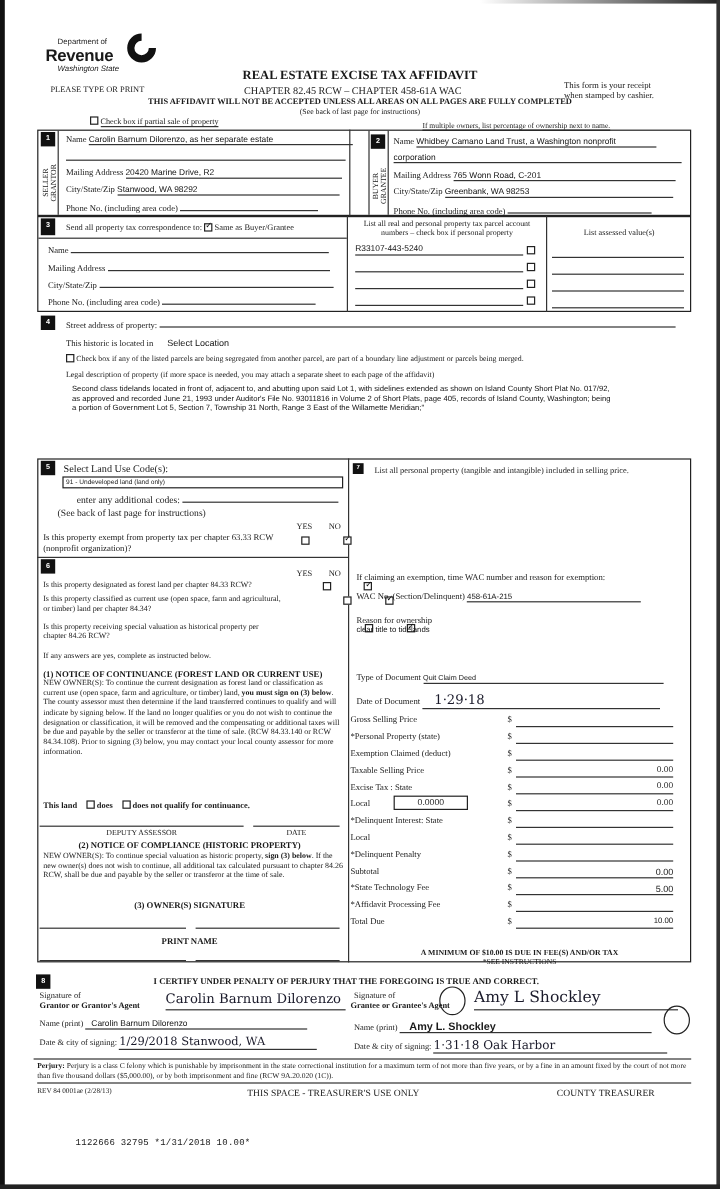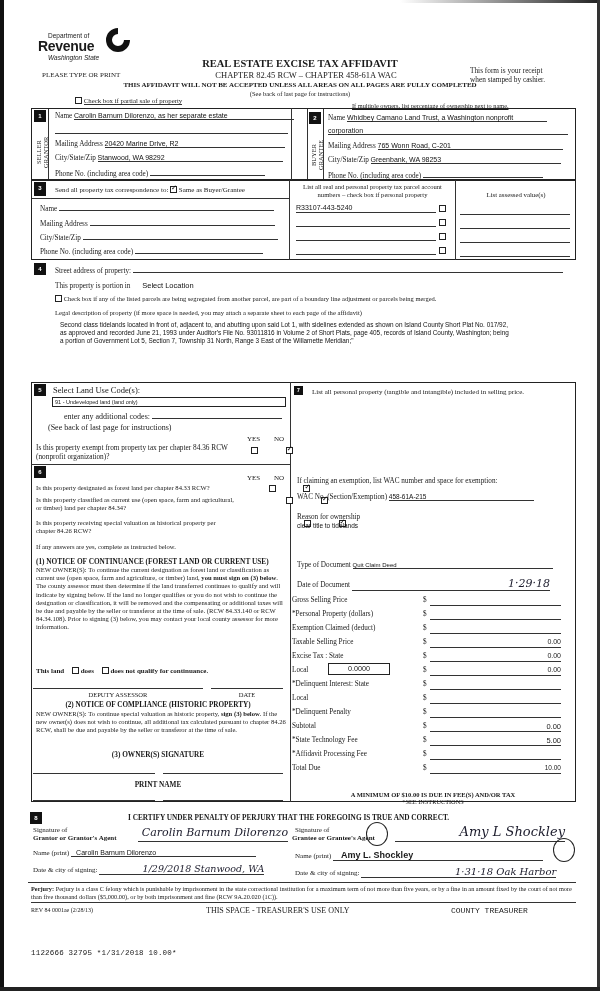--- a/index.html
+++ b/index.html
@@ -4,32 +4,32 @@
 <style>
   * { box-sizing: border-box; margin: 0; padding: 0; }
   html, body { width: 600px; height: 991px; background: #ffffff; overflow: hidden; }
   body { position: relative; font-family: "Liberation Serif", serif; color: #1a1a1a; font-size: 7.2px; }
   .scanedge-left { position: absolute; left: 0; top: 0; width: 4px; height: 991px; background: #111; }
   .scanedge-top { position: absolute; left: 400px; top: 0; width: 200px; height: 3px; background: linear-gradient(90deg, #fff, #222); }
   .scanedge-bottom { position: absolute; left: 0; bottom: 0; width: 600px; height: 4px; background: #222; }
   .scanedge-right { position: absolute; right: 0; top: 0; width: 3px; height: 991px; background: #333; }
   .abs { position: absolute; }
   .sans { font-family: "Liberation Sans", sans-serif; }
-  .mono { font-family: "Liberation Mono", monospace; }
+  .mono { font-family: "Liberation Mono", monospace; margin-left: 32px; }
   .bold { font-weight: bold; }
   .box { position: absolute; border: 1px solid #222; }
   .hline { position: absolute; height: 0; border-top: 1px solid #333; }
   .vline { position: absolute; width: 0; border-left: 1px solid #333; }
   .secnum { position: absolute; width: 12px; height: 12px; background: #111; color: #fff; font-size: 6px; text-align: center; line-height: 12px; font-family: "Liberation Sans", sans-serif; font-weight: bold; }
   .cb { display: inline-block; width: 7px; height: 7px; border: 1px solid #222; vertical-align: -1px; background: #fff; position: relative; }
   .cb.checked::after { content: "✓"; position: absolute; left: 0px; top: -3px; font-size: 7px; color: #111; font-family: "DejaVu Sans", sans-serif; }
   .fill { font-family: "Liberation Sans", sans-serif; font-size: 7px; color: #111; }
   .uline { border-bottom: 1px solid #333; display: inline-block; }
   .vert { writing-mode: vertical-rl; transform: rotate(180deg); font-size: 6.5px; line-height: 7px; text-align: center; }
-  .hand { font-family: "DejaVu Serif", serif; font-style: italic; color: #1a1a2a; text-align: right; }
+  .hand { font-family: "DejaVu Serif", serif; color: #1a1a2a; }
   .row { position: absolute; white-space: nowrap; }
   .right { }
   .center { text-align: center; }
   .amt { position: absolute; border-bottom: 1px solid #333; height: 10px; font-family: "Liberation Sans", sans-serif; font-size: 7px; text-align: right; }
 </style>
 </head>
 <body>
 
 
 
@@ -42,21 +42,21 @@
   <div class="sans" style="position:absolute;left:10px;top:0;font-size:6.5px;">Department of</div>
   <div class="sans bold" style="position:absolute;left:0;top:6px;font-size:14px;letter-spacing:-0.3px;">Revenue</div>
   <div class="sans" style="position:absolute;left:10px;top:22px;font-size:6.5px;font-style:italic;">Washington State</div>
   <svg style="position:absolute;left:66px;top:-6px;" width="28" height="28" viewBox="0 0 28 28">
     <path d="M14 2 A12 12 0 1 0 26 14 L20 14 A6 6 0 1 1 14 8 Z" fill="#111"></path>
     <path d="M10 13 C14 9, 20 9, 24 12 C20 11, 16 12, 13 16 Z" fill="#fff"></path>
   </svg>
 </div>
 <div class="row" style="left:42px;top:71px;font-size:7px;">PLEASE TYPE OR PRINT</div>
 <div class="row bold center" style="left:170px;top:58px;width:260px;font-size:10.5px;">REAL ESTATE EXCISE TAX AFFIDAVIT</div>
-<div class="row center" style="left:176px;top:70px;width:260px;font-size:8.5px;font-family:Liberation Serif, serif;">CHAPTER 82.45 RCW – CHAPTER 458-61A WAC</div>
+<div class="row center" style="left:164px;top:70px;width:260px;font-size:8.5px;font-family:Liberation Serif, serif;">CHAPTER 82.45 RCW – CHAPTER 458-61A WAC</div>
 <div class="row" style="left:470px;top:66px;font-size:7.3px;">This form is your receipt</div>
 <div class="row" style="left:470px;top:75px;font-size:7.3px;">when stamped by cashier.</div>
 <div class="row bold center" style="left:80px;top:81px;width:440px;font-size:7px;">THIS AFFIDAVIT WILL NOT BE ACCEPTED UNLESS ALL AREAS ON ALL PAGES ARE FULLY COMPLETED</div>
 <div class="row center" style="left:200px;top:90px;width:200px;font-size:6.5px;">(See back of last page for instructions)</div>
 <div class="row" style="left:75px;top:97px;font-size:6.8px;">
   <span class="cb"></span>
   <span class="uline">Check box if partial sale of property</span>
 </div>
 <div class="row" style="left:352px;top:102px;font-size:6.3px;text-decoration:underline;">If multiple owners, list percentage of ownership next to name.</div>
 
@@ -165,21 +165,21 @@
 <span class="abs uline" style="left:460px;top:233px;width:110px;height:10px;"></span>
 <span class="abs uline" style="left:460px;top:247px;width:110px;height:10px;"></span>
 
 
 <div class="secnum" style="left:34px;top:263px;">4</div>
 <div class="row" style="left:55px;top:265px;">
   <span>Street address of property:</span>
   <span class="uline fill" style="width:430px;height:8px;"></span>
 </div>
 <div class="row" style="left:55px;top:281px;">
-  <span>This property is portion in</span>
+  <span>This historic is located in</span>
   <span class="fill" style="margin-left:10px;font-size:7.5px;">Select Location</span>
 </div>
 <div class="row" style="left:55px;top:295px;font-size:6.5px;">
   <span class="cb"></span>
   <span>Check box if any of the listed parcels are being segregated from another parcel, are part of a boundary line adjustment or parcels being merged.</span>
 </div>
 <div class="row" style="left:55px;top:309px;font-size:6.6px;">Legal description of property (if more space is needed, you may attach a separate sheet to each page of the affidavit)</div>
 <div class="abs fill" style="left:60px;top:321px;width:450px;font-size:6.4px;line-height:8px;">Second class tidelands located in front of, adjacent to, and abutting upon said Lot 1, with sidelines extended as shown on Island County Short Plat No. 017/92, as approved and recorded June 21, 1993 under Auditor's File No. 93011816 in Volume 2 of Short Plats, page 405, records of Island County, Washington; being a portion of Government Lot 5, Section 7, Township 31 North, Range 3 East of the Willamette Meridian;"</div>
 
 
@@ -190,21 +190,21 @@
 <div class="secnum" style="left:34px;top:384px;">5</div>
 <div class="row" style="left:53px;top:385px;font-size:8.5px;">Select Land Use Code(s):</div>
 <div class="abs sans" style="left:52px;top:397px;width:234px;height:10px;border:1.2px solid #222;font-size:5.5px;padding-left:2px;line-height:8px;">91 - Undeveloped land (land only)</div>
 <div class="row" style="left:48px;top:411px;font-size:8px;margin-left:16px;">
   <span>enter any additional codes:</span>
   <span class="uline" style="width:130px;height:8px;"></span>
 </div>
 <div class="row" style="left:48px;top:423px;font-size:8px;">(See back of last page for instructions)</div>
 <div class="row" style="left:247px;top:435px;font-size:7px;">YES</div>
 <div class="row" style="left:274px;top:435px;font-size:7px;">NO</div>
-<div class="abs" style="left:36px;top:444px;width:200px;font-size:7.3px;line-height:8.5px;">Is this property exempt from property tax per chapter 84.36 RCW (nonprofit organization)?</div>
+<div class="abs" style="left:36px;top:444px;width:200px;font-size:7.3px;line-height:8.5px;">Is this property exempt from property tax per chapter 63.33 RCW (nonprofit organization)?</div>
 <span class="abs cb" style="left:251px;top:447px;"></span>
 <span class="abs cb checked" style="left:277px;top:447px;"></span>
 
 
 <div class="hline" style="left:31px;top:464px;width:259px;"></div>
 <div class="secnum" style="left:34px;top:466px;">6</div>
 <div class="row" style="left:247px;top:474px;font-size:7px;">YES</div>
 <div class="row" style="left:274px;top:474px;font-size:7px;">NO</div>
 <div class="abs" style="left:36px;top:484px;width:210px;font-size:6.6px;line-height:8px;">Is this property designated as forest land per chapter 84.33 RCW?</div>
 <span class="abs cb" style="left:251px;top:485px;"></span>
@@ -238,40 +238,40 @@
 <div class="row bold center" style="left:33px;top:750px;width:250px;font-size:7.3px;">(3) OWNER(S) SIGNATURE</div>
 <div class="hline" style="left:33px;top:773px;width:122px;"></div>
 <div class="hline" style="left:163px;top:773px;width:120px;"></div>
 <div class="row bold center" style="left:33px;top:780px;width:250px;font-size:7.3px;">PRINT NAME</div>
 <div class="hline" style="left:33px;top:800px;width:122px;"></div>
 <div class="hline" style="left:163px;top:800px;width:120px;"></div>
 
 
 <div class="secnum" style="left:294px;top:386px;width:9px;height:9px;line-height:9px;font-size:5px;">7</div>
 <div class="abs" style="left:312px;top:387px;width:255px;font-size:7px;line-height:10px;">List all  personal property (tangible and intangible) included in selling price.</div>
-<div class="row" style="left:297px;top:477px;font-size:7.2px;">If claiming an exemption, list WAC number and space for exemption:</div>
+<div class="row" style="left:297px;top:477px;font-size:7.2px;">If claiming an exemption, time WAC number and reason for exemption:</div>
 <div class="row" style="left:297px;top:493px;font-size:7.2px;">
-  <span>WAC No. (Section/Exemption)</span>
+  <span>WAC No. (Section/Delinquent)</span>
   <span class="uline fill" style="width:145px;font-size:6.5px;">458-61A-215</span>
 </div>
 <div class="row" style="left:297px;top:513px;font-size:7.2px;">Reason for ownership</div>
 <div class="row fill" style="left:297px;top:522px;font-size:6.5px;">clear title to tidelands</div>
 <div class="row" style="left:297px;top:561px;font-size:7.2px;">
   <span>Type of Document</span>
   <span class="uline fill" style="width:200px;font-size:6px;">Quit Claim Deed</span>
 </div>
 <div class="row" style="left:297px;top:577px;font-size:7.2px;">
   <span>Date of Document</span>
   <span class="uline hand" style="width:198px;font-size:11px;padding-left:10px;">1·29·18</span>
 </div>
 
 
 <div class="abs" style="left:292px;top:596px;width:282px;height:180px;">
   <div class="row right" style="left:0;top:0;width:128px;font-size:7.2px;">Gross Selling Price</div>
-  <div class="row right" style="left:0;top:14px;width:128px;font-size:7.2px;">*Personal Property (dollars)</div>
+  <div class="row right" style="left:0;top:14px;width:128px;font-size:7.2px;">*Personal Property (state)</div>
   <div class="row right" style="left:0;top:28px;width:144px;font-size:7.2px;">Exemption Claimed (deduct)</div>
   <div class="row right" style="left:0;top:42px;width:128px;font-size:7.2px;">Taxable Selling Price</div>
   <div class="row right" style="left:0;top:56px;width:128px;font-size:7.2px;">Excise Tax : State</div>
   <div class="abs sans center" style="left:36px;top:67px;width:62px;height:12px;border:1.2px solid #222;font-size:7.2px;line-height:10px;">0.0000</div>
   <div class="row right" style="left:0;top:70px;width:128px;font-size:7.2px;">Local</div>
   <div class="row right" style="left:0;top:84px;width:128px;font-size:7.2px;">*Delinquent Interest: State</div>
   <div class="row right" style="left:0;top:98px;width:128px;font-size:7.2px;">Local</div>
   <div class="row right" style="left:0;top:112px;width:128px;font-size:7.2px;">*Delinquent Penalty</div>
   <div class="row right" style="left:0;top:126px;width:128px;font-size:7.2px;">Subtotal</div>
   <div class="row right" style="left:0;top:140px;width:128px;font-size:7.2px;">*State Technology Fee</div>
@@ -339,18 +339,18 @@
   <span class="uline hand" style="width:195px;font-size:10px;">1·31·18  Oak Harbor</span>
 </div>
 <div class="hline" style="left:28px;top:882px;width:548px;border-top-width:1.5px;"></div>
 
 
 <div class="abs" style="left:31px;top:885px;width:545px;font-size:6.3px;line-height:8px;border-bottom:1px solid #333;padding-bottom:1px;">
   <b>Perjury:</b><span> Perjury is a class C felony which is punishable by imprisonment in the state correctional institution for a maximum term of not more than five years, or by a fine in an amount fixed by the court of not more than five thousand dollars ($5,000.00), or by both imprisonment and fine (RCW 9A.20.020 (1C)).</span>
 </div>
 <div class="row" style="left:31px;top:907px;font-size:6px;">REV 84 0001ae (2/28/13)</div>
 <div class="row" style="left:206px;top:906px;font-size:8px;">THIS SPACE - TREASURER'S USE ONLY</div>
-<div class="row" style="left:451px;top:906px;font-size:8px;font-family:Liberation Mono, monospace;">COUNTY TREASURER</div>
+<div class="row" style="left:464px;top:906px;font-size:8px;">COUNTY TREASURER</div>
 <div class="row mono" style="left:31px;top:949px;font-size:7.5px;letter-spacing:0.2px;">1122666 32795 *1/31/2018 10.00*</div>
 <div class="scanedge-bottom"></div>
 
 
 
 
 </body></html>

